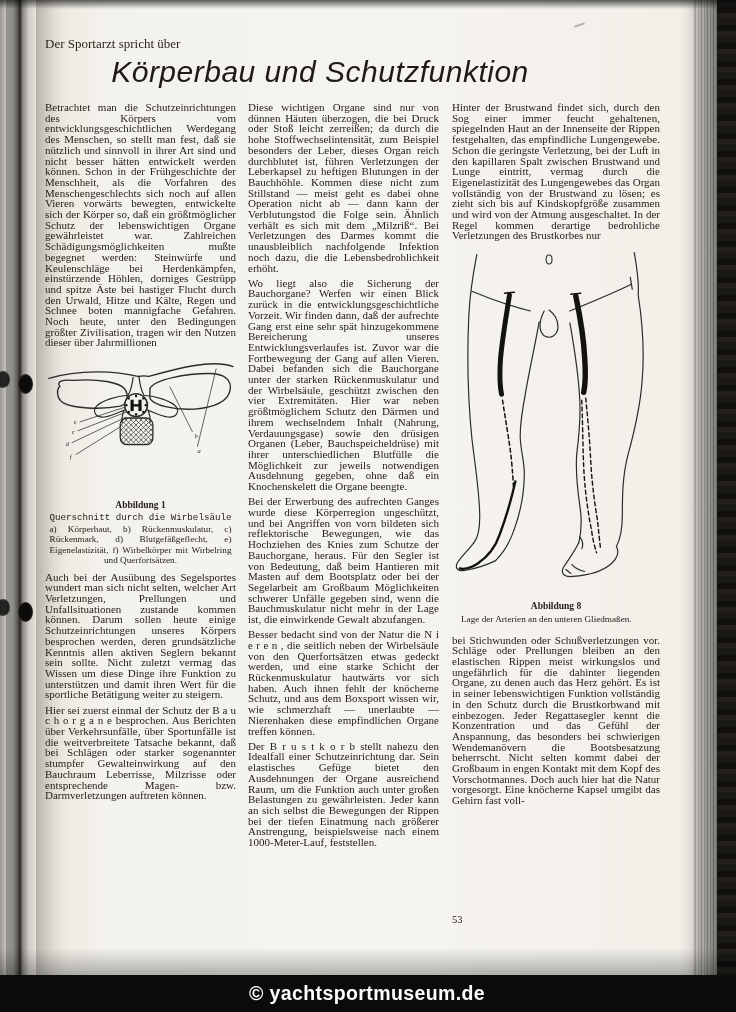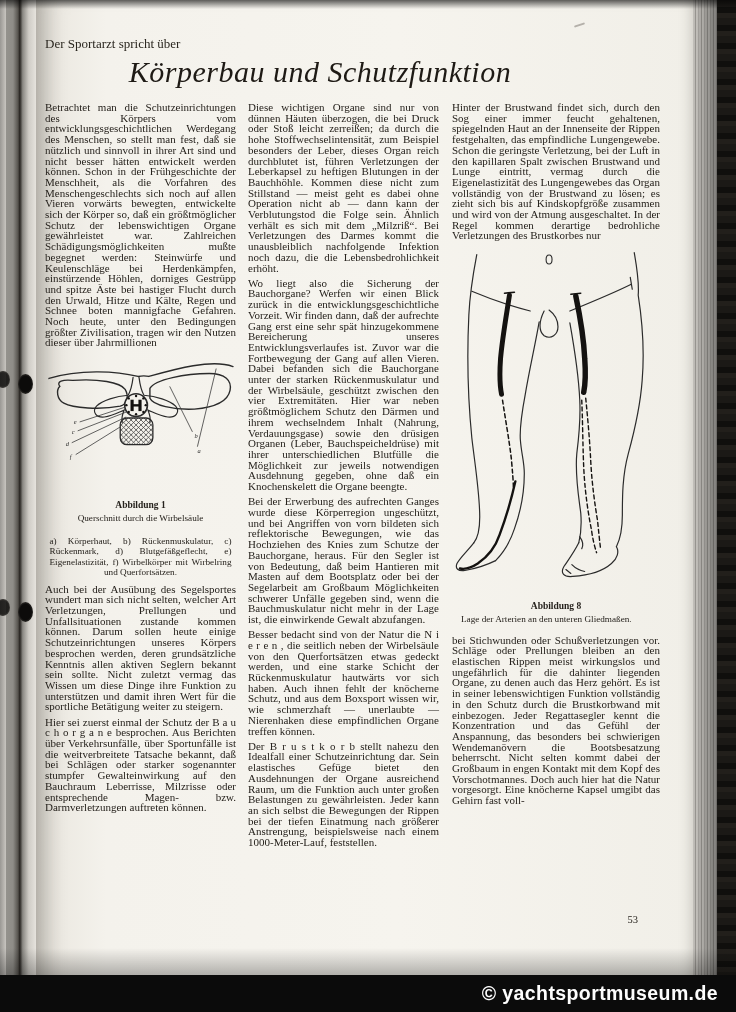--- a/index.html
+++ b/index.html
@@ -25,45 +25,45 @@
   .stack-shade{position:absolute;left:693px;top:0;width:24px;height:1012px;
     background:linear-gradient(90deg,rgba(0,0,0,.12),rgba(0,0,0,.45));}
   .cover{position:absolute;left:717px;top:0;width:19px;height:1012px;
     background:repeating-linear-gradient(180deg,#1b1916 0 7px,#100f0d 7px 13px,#221f1b 13px 18px);}
   .top-shade{position:absolute;left:0;top:0;width:736px;height:9px;
     background:linear-gradient(180deg,rgba(0,0,0,.6),rgba(0,0,0,0));}
   .speck{position:absolute;left:538px;top:24px;width:11px;height:2px;background:#8a867f;
     transform:rotate(-18deg);border-radius:2px;opacity:.6;}
   
   .footer-bar{position:absolute;left:0;top:975px;width:736px;height:37px;background:#0b0b0b;
-    display:flex;align-items:center;justify-content:flex-end;padding-right:18px;box-sizing:border-box;}
+    display:flex;align-items:center;justify-content:center;padding-right:2px;box-sizing:border-box;}
   .footer-bar .wm{font:700 19.5px/1 "Liberation Sans","DejaVu Sans",sans-serif;color:#fdfdfd;letter-spacing:.4px;}
   .page-bottom-shade{position:absolute;left:0;top:948px;width:736px;height:27px;
     background:linear-gradient(180deg,rgba(0,0,0,0),rgba(0,0,0,.28));}
   
   .kicker{position:absolute;left:9px;top:36px;font-size:13px;color:#2a261f;}
   .title{position:absolute;left:24px;top:55px;width:520px;text-align:center;
-    font-family:Liberation Serif, serif;font-style:italic;font-weight:500;
+    font-family:Liberation Sans, sans-serif;font-style:italic;font-weight:500;
     font-size:30px;letter-spacing:.5px;color:#1e1a15;}
   
   .col{position:absolute;top:102px;}
   .col1{left:9px;width:191px;}
   .col2{left:212px;width:191px;}
   .col3{left:416px;width:208px;}
   p.bt{font-size:11px;line-height:10.7px;text-align:justify;margin:0 0 4.5px;
        overflow-wrap:break-word;color:#26221d;}
   
   figure{margin:0;}
   .fig-svg{display:block;margin:7px auto 2px;}
   .cap-title{font-weight:bold;font-size:9.5px;text-align:center;margin:17px 0 3px;}
   .cap-text{font-size:9.2px;line-height:10.5px;text-align:justify;text-align-last:center;
     width:182px;margin:0 auto 6px;}
   .cap-text2{font-size:9.2px;line-height:10.5px;text-align:left;width:190px;margin:0 auto 10px;}
   .fig1-wrap{margin-top:6px;}
-  .pagenum{position:absolute;left:416px;top:914px;width:208px;text-align:right;
+  .pagenum{position:absolute;left:416px;top:914px;width:208px;text-align:left;
     padding-right:22px;box-sizing:border-box;font-size:10.5px;color:#26221d;}
   svg text{font-family:"Liberation Serif",serif;font-style:italic;font-size:6.5px;fill:#2b2b2b;}
 </style>
 </head>
 <body>
 
 <div class="scan">
 
   <div class="binding">
     <div class="hole half h1"></div>
@@ -122,21 +122,21 @@
           </g>
           <text x="149" y="83">b</text>
           <text x="152" y="98">a</text>
           <text x="27" y="69">e</text>
           <text x="25" y="79">c</text>
           <text x="19" y="91">d</text>
           <text x="23" y="104">f</text>
         </svg>
         <figcaption>
           <div class="cap-title">Abbildung 1</div>
-          <div class="cap-text" style="margin-bottom:12px;">Querschnitt durch die Wirbelsäule</div>
+          <div class="cap-text" style="margin-bottom:0;font-family:Liberation Mono, monospace;">Querschnitt durch die Wirbelsäule</div>
           <div class="cap-text">a) Körperhaut, b) Rückenmuskulatur, c) Rückenmark, d) Blutgefäßgeflecht, e) Eigenelastizität, f) Wirbelkörper mit Wirbelring und Querfortsätzen.</div>
         </figcaption>
       </figure>
 
       <p class="bt">Auch bei der Ausübung des Segelsportes wundert man sich nicht selten, welcher Art Verletzungen, Prellungen und Unfallsituationen zustande kommen können. Darum sollen heute einige Schutzeinrichtungen unseres Körpers besprochen werden, deren grundsätzliche Kenntnis allen aktiven Seglern bekannt sein sollte. Nicht zuletzt vermag das Wissen um diese Dinge ihre Funktion zu unterstützen und damit ihren Wert für die sportliche Betätigung weiter zu steigern.</p>
       <p class="bt">Hier sei zuerst einmal der Schutz der B a u c h o r g a n e besprochen. Aus Berichten über Verkehrsunfälle, über Sportunfälle ist die weitverbreitete Tatsache bekannt, daß bei Schlägen oder starker sogenannter stumpfer Gewalteinwirkung auf den Bauchraum Leberrisse, Milzrisse oder entsprechende Magen- bzw. Darmverletzungen auftreten können.</p>
     </div>
 
     <div class="col col2">
       <p class="bt">Diese wichtigen Organe sind nur von dünnen Häuten überzogen, die bei Druck oder Stoß leicht zerreißen; da durch die hohe Stoffwechselintensität, zum Beispiel besonders der Leber, dieses Organ reich durchblutet ist, führen Verletzungen der Leberkapsel zu heftigen Blutungen in der Bauchhöhle. Kommen diese nicht zum Stillstand — meist geht es dabei ohne Operation nicht ab — dann kann der Verblutungstod die Folge sein. Ähnlich verhält es sich mit dem „Milzriß“. Bei Verletzungen des Darmes kommt die unausbleiblich nachfolgende Infektion noch dazu, die die Lebensbedrohlichkeit erhöht.</p>

